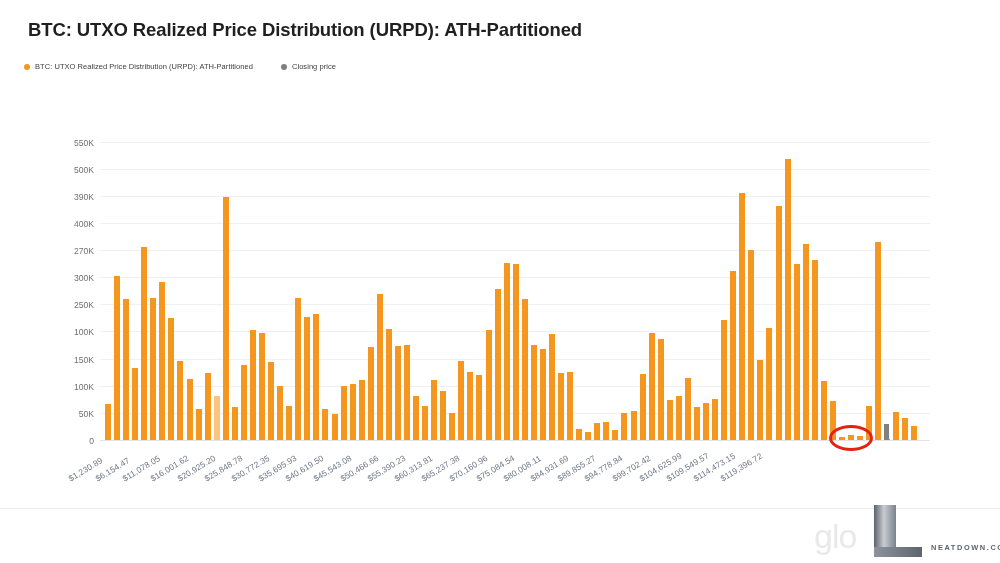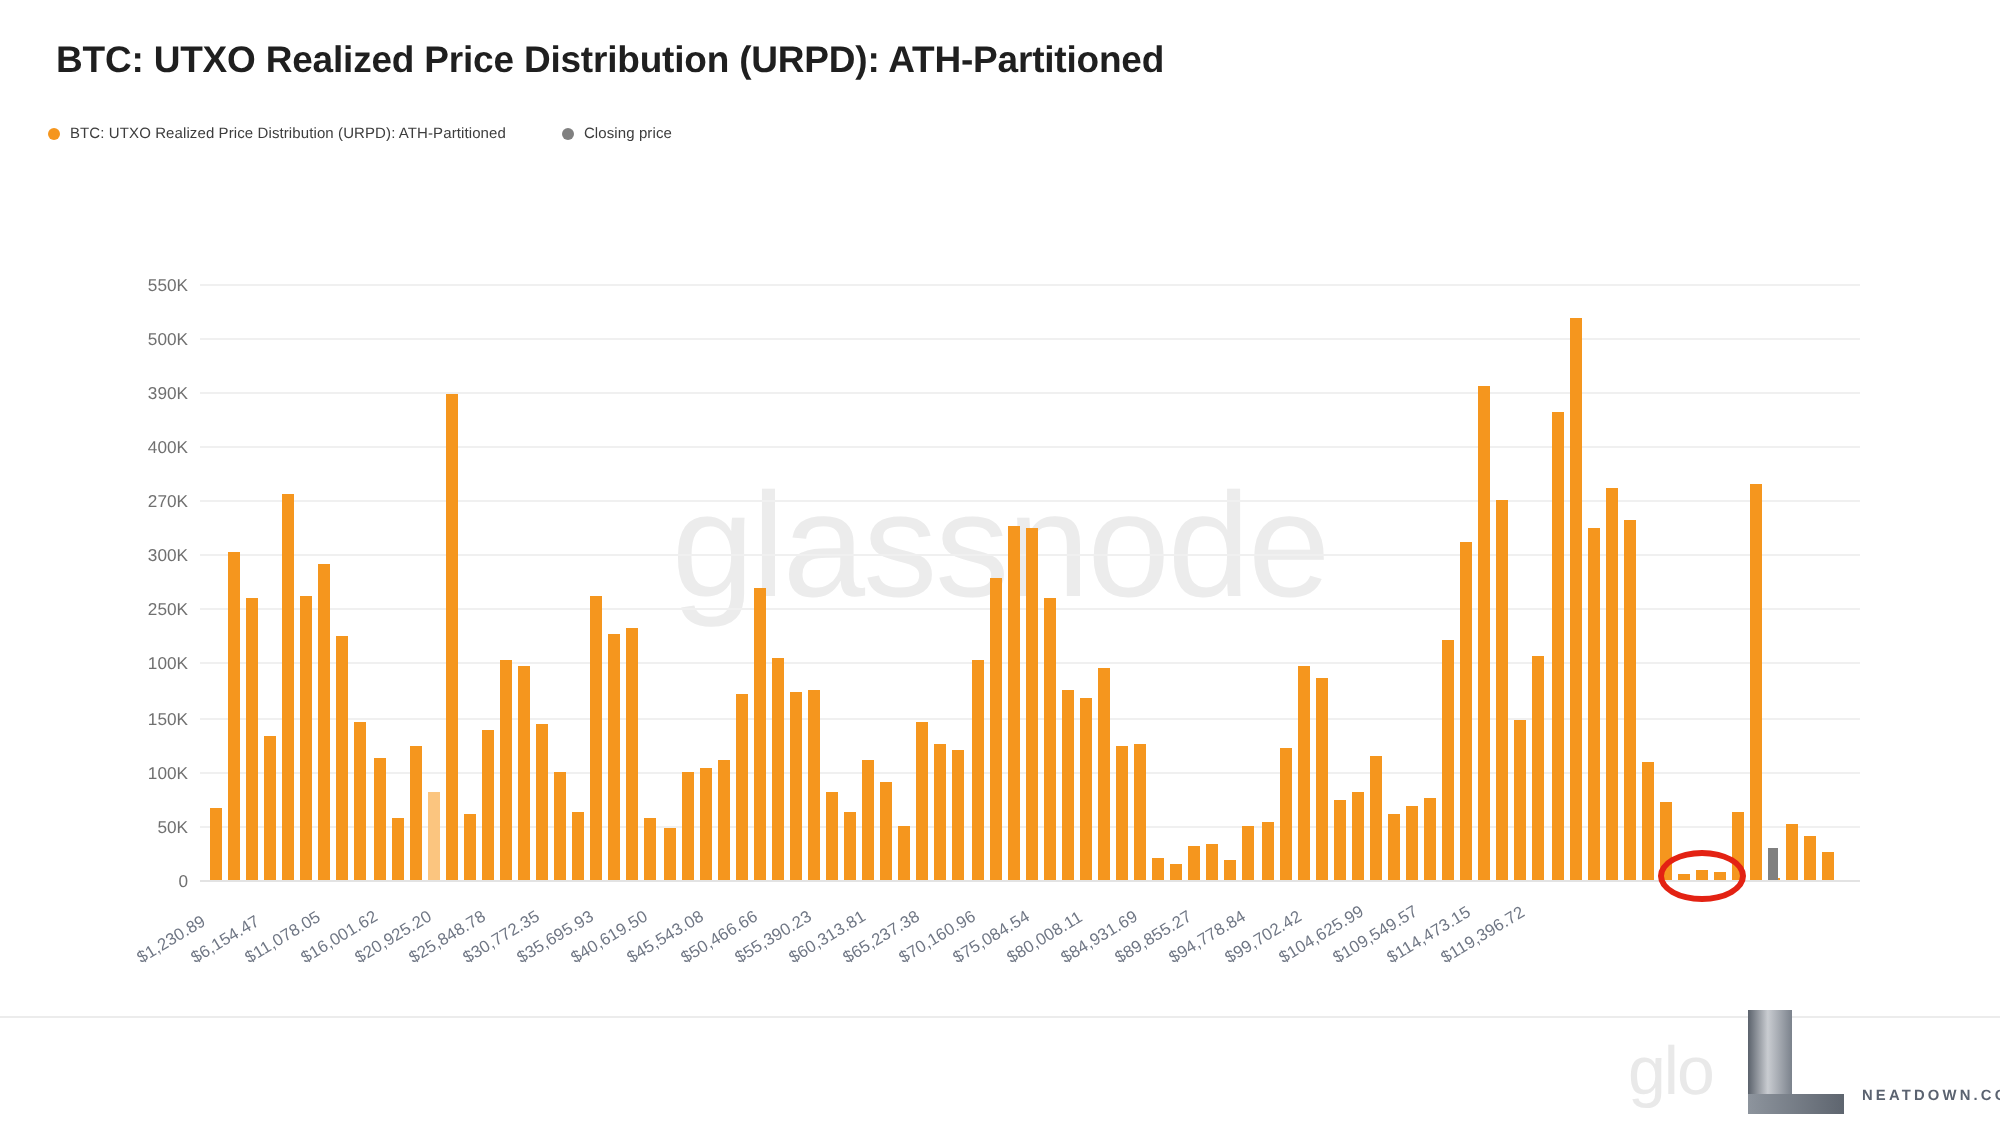--- a/index.html
+++ b/index.html
@@ -105,21 +105,20 @@
       <span class="legend-dot" style="background:#f5961e"></span>
       <span class="legend-label">BTC: UTXO Realized Price Distribution (URPD): ATH-Partitioned</span>
     </div>
     <div class="legend-item">
       <span class="legend-dot" style="background:#808080"></span>
       <span class="legend-label">Closing price</span>
     </div>
   </div>
 
   <div class="plot">
-    <div class="watermark">glassnode</div>
     <div id="gridlayer">
         <div class="grid-line" style="top: 440px;"></div>
         <div class="grid-line" style="top: 412.87px;"></div>
         <div class="grid-line" style="top: 385.739px;"></div>
         <div class="grid-line" style="top: 358.609px;"></div>
         <div class="grid-line" style="top: 331.478px;"></div>
         <div class="grid-line" style="top: 304.348px;"></div>
         <div class="grid-line" style="top: 277.217px;"></div>
         <div class="grid-line" style="top: 250.087px;"></div>
         <div class="grid-line" style="top: 222.957px;"></div>

